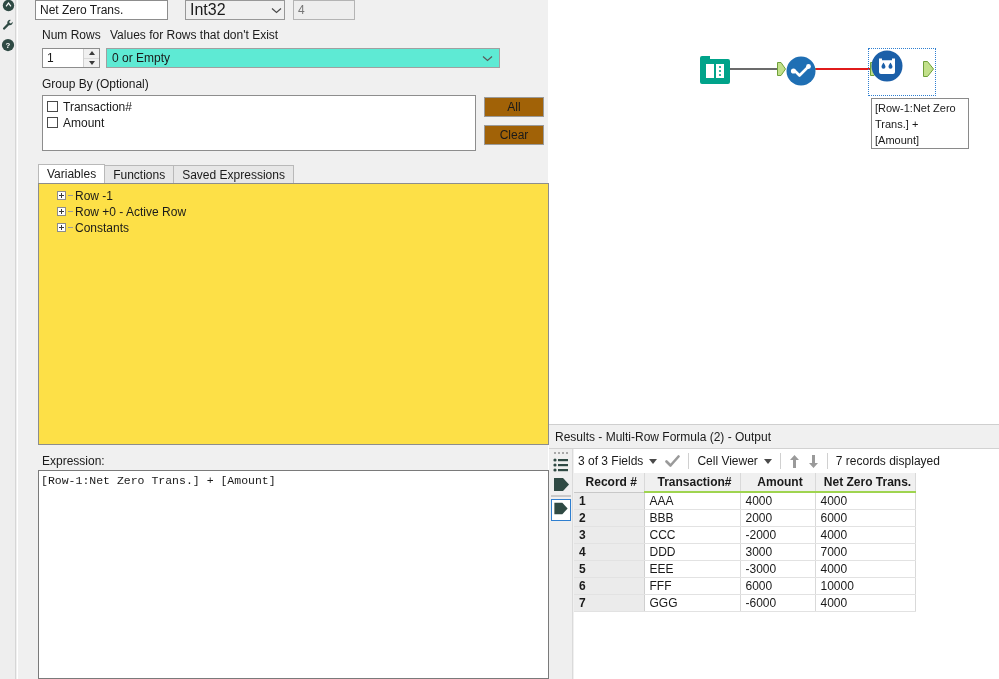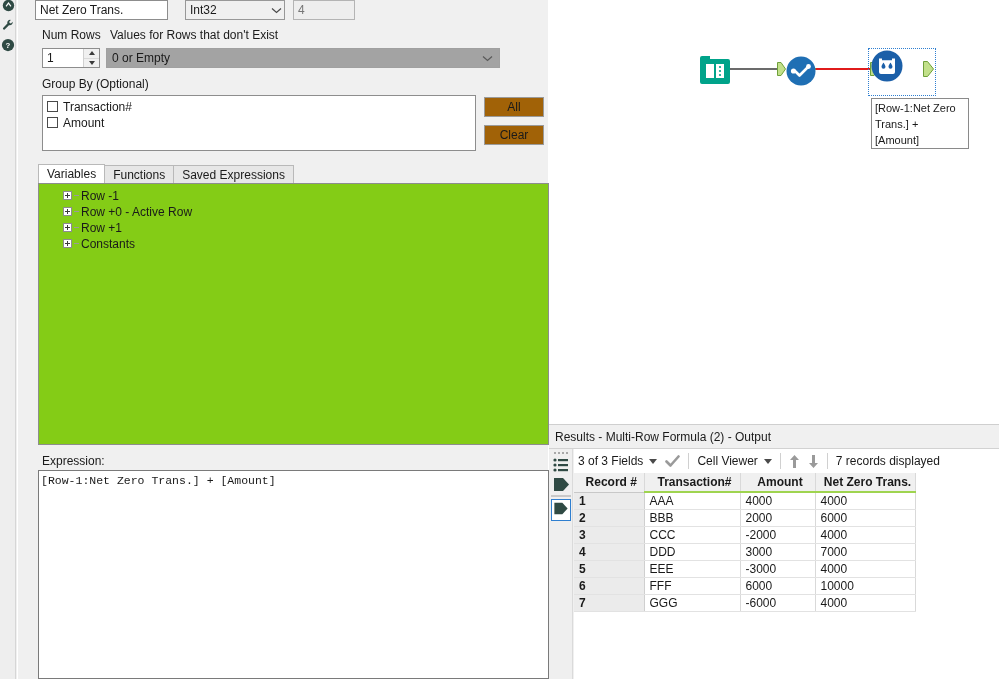--- a/index.html
+++ b/index.html
@@ -55,21 +55,21 @@
     color: #1a1a1a;
     outline: none;
     font-family: "Liberation Sans", sans-serif;
   }
   #field-name { position: absolute; left: 0; top: 0; width: 133px; }
   #field-type {
     position: absolute; left: 150px; top: 0; width: 100px; height: 20px;
     background: #f0f0f0; border: 1px solid #989898;
     display: flex; align-items: center;
   }
-  #field-type .val { padding-left: 4px; flex: 1; font-size: 12px; }
+  #field-type .val { padding-left: 4px; flex: 1; font-size: 16px; }
   .cmb-arrow {
     width: 16px; height: 18px; display: flex;
     align-items: center; justify-content: center;
   }
   .cmb-arrow svg { display: block; }
   #field-size {
     position: absolute; left: 258px; top: 0; width: 62px; height: 20px;
     background: #eeeeee; border: 1px solid #b4b4b4;
     color: #767676; font-size: 12px; line-height: 18px; padding-left: 4px;
   }
@@ -98,21 +98,21 @@
     flex: 1; display: flex; align-items: center; justify-content: center;
   }
   #numrows .spin div:first-child { border-bottom: 1px solid #d9d9d9; }
   .tri-up { width: 0; height: 0; border-left: 3px solid transparent; border-right: 3px solid transparent; border-bottom: 4px solid #3a3a3a; }
   .tri-dn { width: 0; height: 0; border-left: 3px solid transparent; border-right: 3px solid transparent; border-top: 4px solid #3a3a3a; }
 
   
   #values-combo {
     position: absolute; left: 88px; top: 48px;
     width: 394px; height: 20px;
-    background: #a3a3a3; border: 1px solid #a0a0a0;
+    background: #5eead4; border: 1px solid #a0a0a0;
     display: flex; align-items: center;
   }
   #values-combo .val { flex: 1; padding-left: 5px; font-size: 12px; }
 
   
   #groupby-list {
     position: absolute; left: 24px; top: 95px;
     width: 434px; height: 56px;
     background: #ffffff; border: 1px solid #8d8d8d;
     padding: 3px 0 0 4px;
@@ -148,22 +148,22 @@
     font-size: 12px; line-height: 18px;
     background: #e7e7e7; border: 1px solid #b9b9b9;
     border-bottom: none; color: #1a1a1a;
     margin-right: -1px;
   }
   .tab.active { background: #ffffff; height: 20px; line-height: 19px; }
 
   #tabpane {
     position: absolute; left: 20px; top: 183px;
     width: 511px; height: 262px;
-    background: #84cc16; border: 1px solid #8d8d8d;
-    padding: 4px 0 0 24px;
+    background: #fde047; border: 1px solid #8d8d8d;
+    padding: 4px 0 0 18px;
   }
   .tree-row { display: flex; align-items: center; height: 15px; margin-bottom: 1px; }
   .tree-exp {
     width: 9px; height: 9px; border: 1px solid #8c8c8c;
     background: #ffffff; margin-right: 2px; flex: none;
     position: relative;
   }
   .tree-exp::before {
     content: ""; position: absolute; left: 1px; top: 3px;
     width: 5px; height: 1px; background: #3a3a3a;
@@ -390,25 +390,20 @@
           <span class="tree-lbl">Row -1</span>
         </div>
         <div class="tree-row">
           <span class="tree-exp"></span>
           <span class="tree-dash"></span>
           <span class="tree-lbl">Row +0 - Active Row</span>
         </div>
         <div class="tree-row">
           <span class="tree-exp"></span>
           <span class="tree-dash"></span>
-          <span class="tree-lbl">Row +1</span>
-        </div>
-        <div class="tree-row">
-          <span class="tree-exp"></span>
-          <span class="tree-dash"></span>
           <span class="tree-lbl">Constants</span>
         </div>
       </div>
 
       <div class="lbl" id="lbl-expression">Expression:</div>
       <div id="expr-box">
         <div id="expr-text">[Row-1:Net Zero Trans.] + [Amount]</div>
       </div>
 
     </div>

